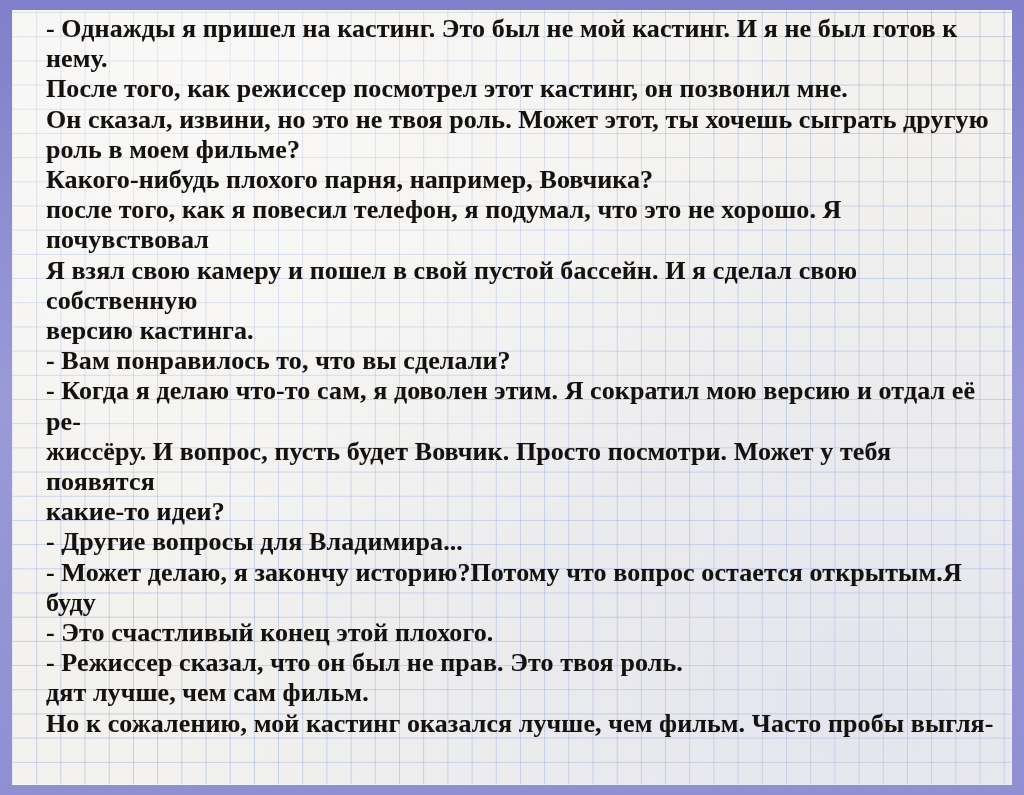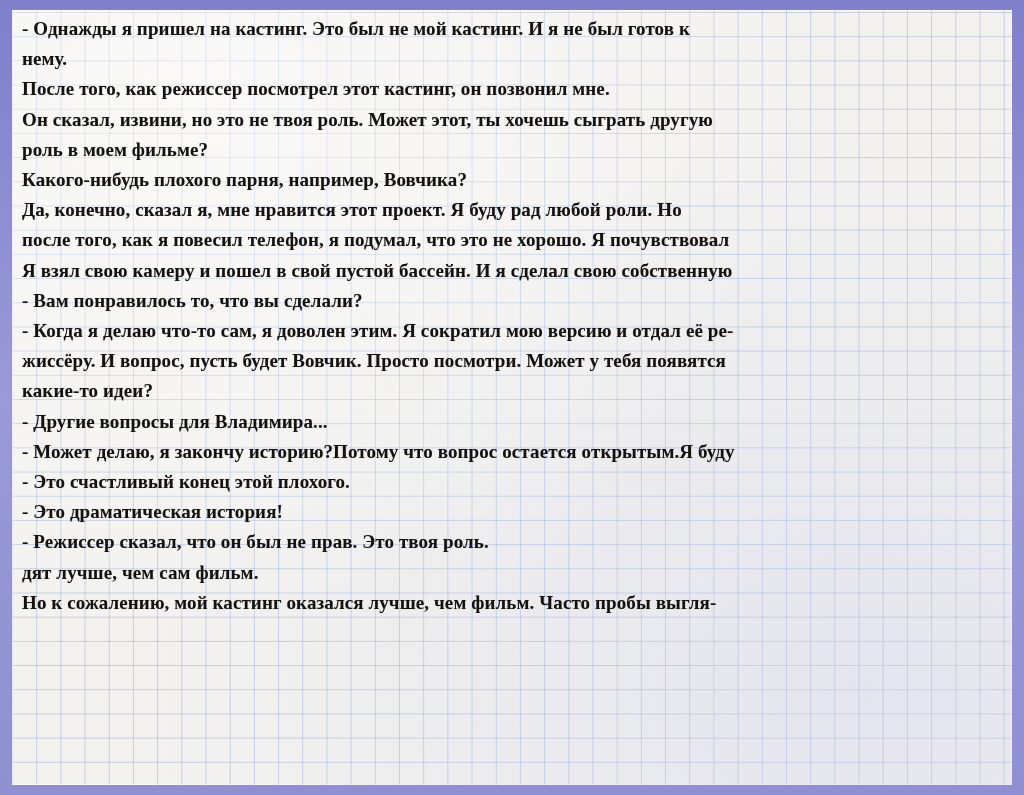--- a/index.html
+++ b/index.html
@@ -44,50 +44,50 @@
       radial-gradient(ellipse at 18% 12%, rgba(255,255,255,0.55), rgba(255,255,255,0) 55%),
       radial-gradient(ellipse at 85% 88%, rgba(200,205,235,0.35), rgba(255,255,255,0) 60%);
     pointer-events: none;
   }
   .text-body {
     position: relative;
     z-index: 2;
     padding: 4px 10px 0 10px;
   }
   .line {
-    font-size: 19px;
+    font-size: 26px;
     line-height: 30.2px;
     font-weight: bold;
     color: #14110f;
     letter-spacing: 0.1px;
     white-space: pre-wrap;
     text-shadow: 0 0 1px rgba(0,0,0,0.18);
+    margin-left: 24px;
   }
 </style>
 </head>
 <body>
 
 <div class="page">
   <div class="paper">
     <div class="text-body">
       <div class="line">- Однажды я пришел на кастинг. Это был не мой кастинг. И я не был готов к</div>
       <div class="line">нему.</div>
       <div class="line">После того, как режиссер посмотрел этот кастинг, он позвонил мне.</div>
       <div class="line">Он сказал, извини, но это не твоя роль. Может этот, ты хочешь сыграть другую</div>
       <div class="line">роль в моем фильме?</div>
       <div class="line">Какого-нибудь плохого парня, например, Вовчика?</div>
-      <div class="line">Да, конечно, сказал я, мне нравится этот проект. Я буду рад любой роли. Но</div>
       <div class="line">после того, как я повесил телефон, я подумал, что это не хорошо. Я почувствовал</div>
       <div class="line">Я взял свою камеру и пошел в свой пустой бассейн. И я сделал свою собственную</div>
+      <div class="line">версию кастинга.</div>
       <div class="line">- Вам понравилось то, что вы сделали?</div>
       <div class="line">- Когда я делаю что-то сам, я доволен этим. Я сократил мою версию и отдал её ре-</div>
       <div class="line">жиссёру. И вопрос, пусть будет Вовчик. Просто посмотри. Может у тебя появятся</div>
       <div class="line">какие-то идеи?</div>
       <div class="line">- Другие вопросы для Владимира...</div>
       <div class="line">- Может делаю, я закончу историю?Потому что вопрос остается открытым.Я буду</div>
       <div class="line">- Это счастливый конец этой плохого.</div>
-      <div class="line">- Это драматическая история!</div>
       <div class="line">- Режиссер сказал, что он был не прав. Это твоя роль.</div>
       <div class="line">дят лучше, чем сам фильм.</div>
       <div class="line">Но к сожалению, мой кастинг оказался лучше, чем фильм. Часто пробы выгля-</div>
     </div>
   </div>
 </div>
 
 </body></html>

